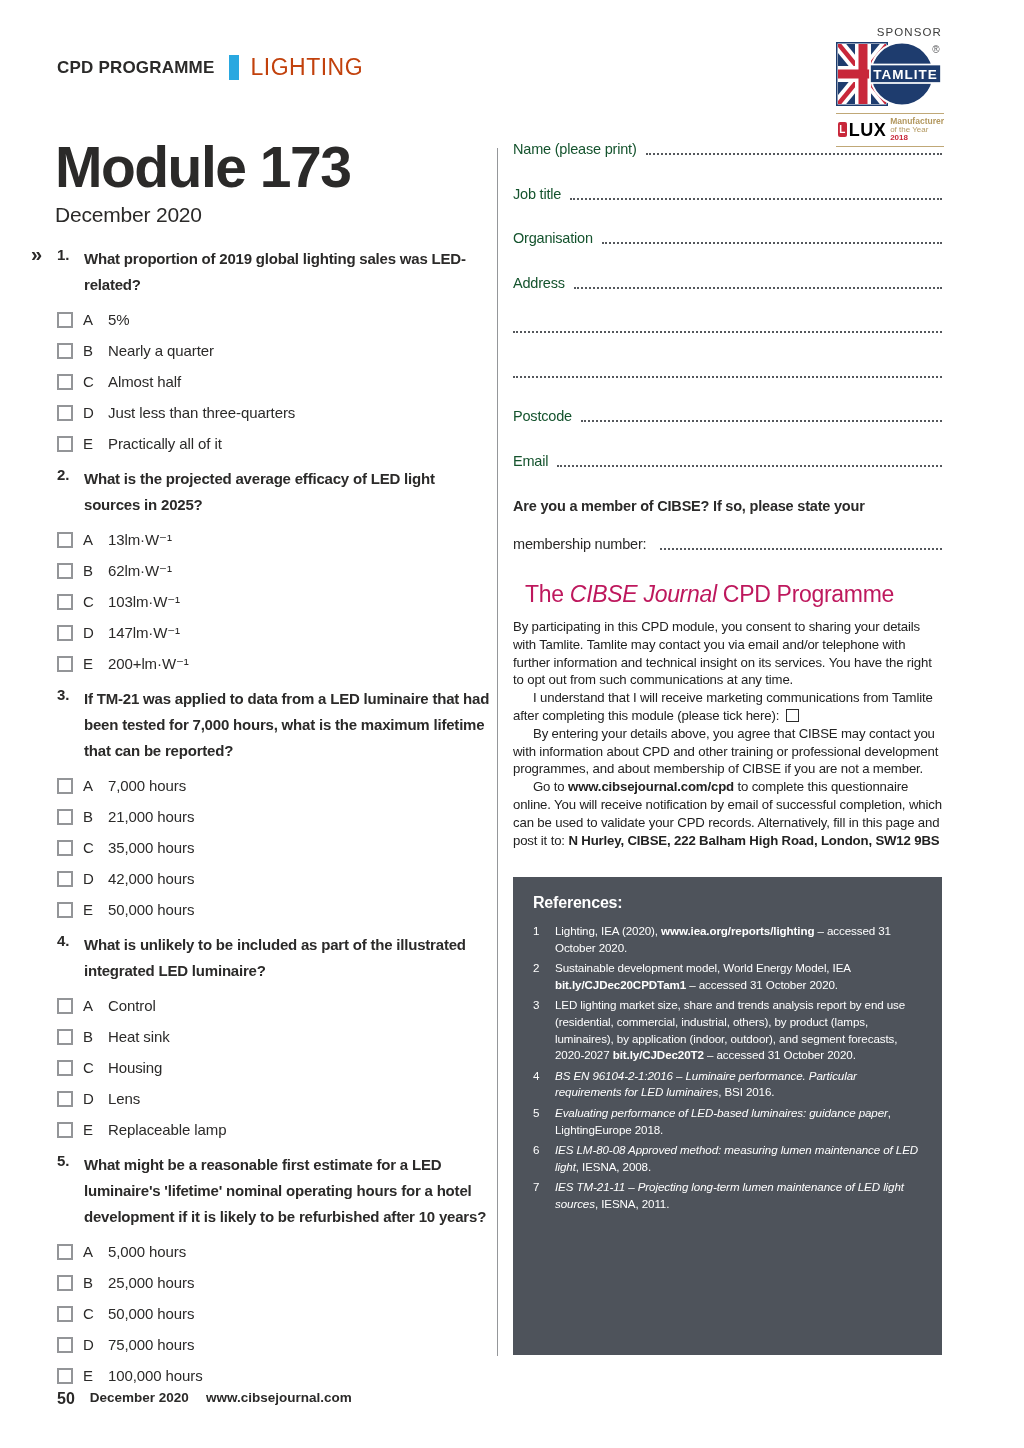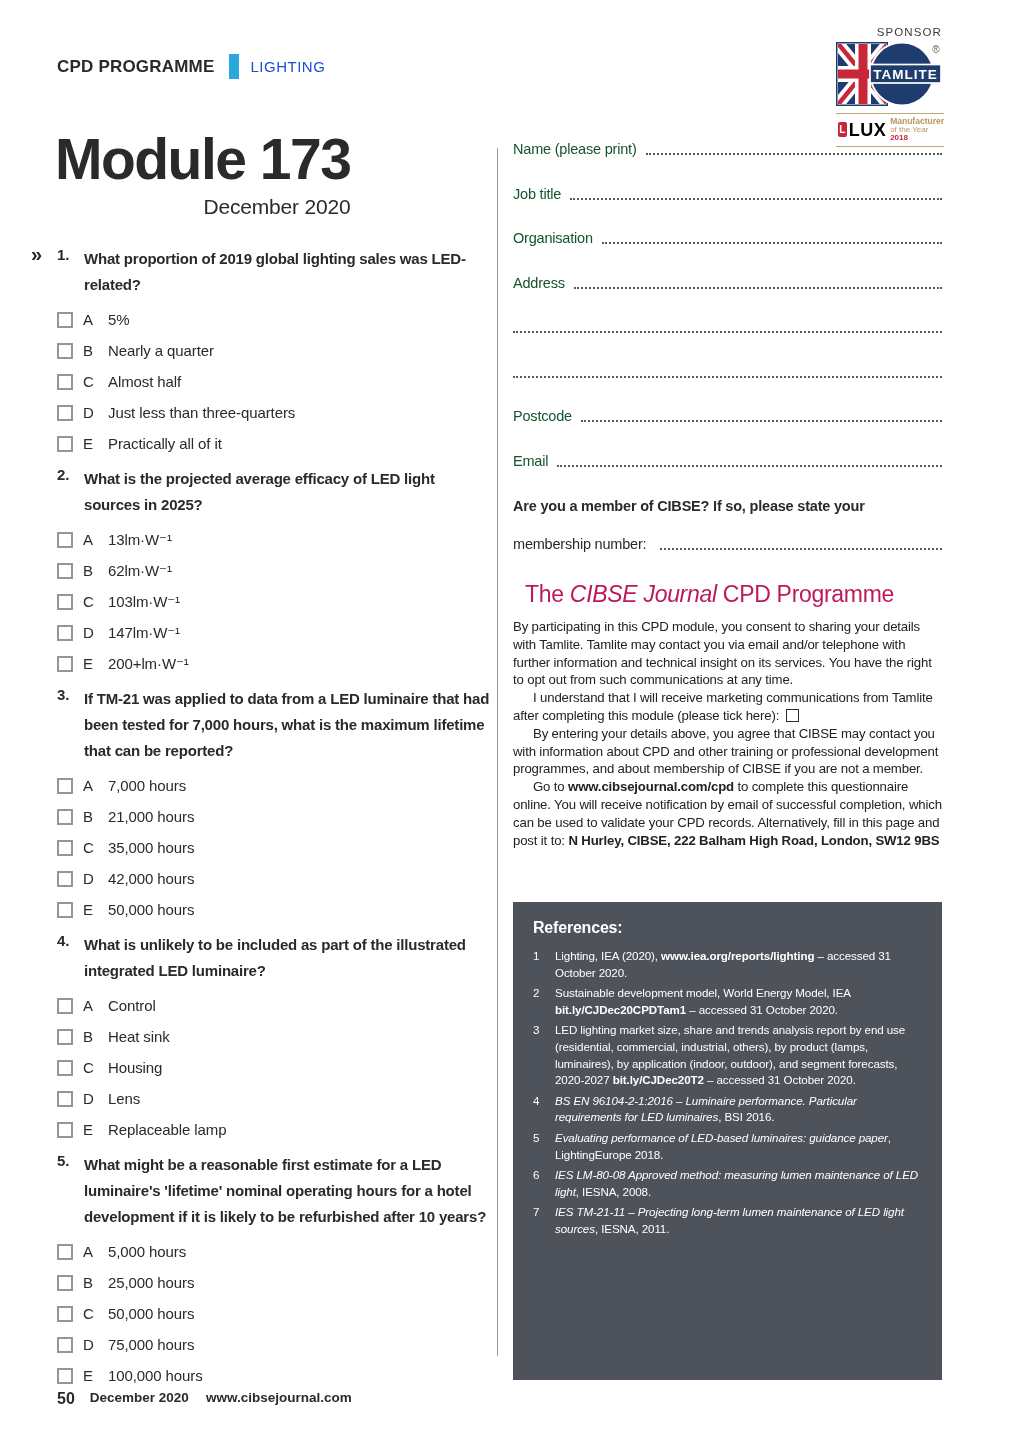--- a/index.html
+++ b/index.html
@@ -4,38 +4,38 @@
 <style>
   * { margin:0; padding:0; box-sizing:border-box; }
   html,body { background:#ffffff; }
   body { font-family:"Liberation Sans","DejaVu Sans",sans-serif; color:#2b2a29; }
   .page { position:relative; width:1024px; height:1448px; background:#ffffff; overflow:hidden; }
 
   
   .kicker-row { position:absolute; left:57px; top:54px; display:flex; align-items:center; }
   .kicker { font-size:17px; font-weight:bold; letter-spacing:.2px; color:#2b2a29; }
   .kicker-bar { width:10px; height:25px; background:#29a8e0; margin:0 12px 0 14px; }
-  .section { font-size:15px; color:#1d4ed8; letter-spacing:.5px; }
+  .section { font-size:23px; color:#c2410c; letter-spacing:.5px; }
 
   
   .sponsor { position:absolute; left:836px; top:26px; width:108px; }
   .sponsor-label { font-size:11.5px; letter-spacing:1.1px; color:#3c3c3b; text-align:right; padding-right:2px; }
   .tamlite-logo { display:block; margin-top:3px; }
   .lux-row { margin-top:4px; border-top:1px solid #c0a877; border-bottom:1px solid #c0a877;
              padding:3px 0 3px 2px; display:flex; align-items:center; }
   .lux-sq { width:15px; height:15px; background:#c8273a; border-radius:2px; color:#fff;
             font-size:10px; font-weight:bold; display:flex; align-items:center; justify-content:center; }
   .lux-word { color:#000000; font-weight:bold; font-size:18px; letter-spacing:.5px; margin:0 4px 0 2px; line-height:1; }
   .lux-text { display:flex; flex-direction:column; line-height:1.05; }
   .lux-l1 { color:#b3985f; font-size:8.5px; font-weight:bold; }
   .lux-l2 { color:#b3985f; font-size:8px; }
   .lux-l2 .red { color:#c8273a; font-weight:bold; }
 
   
-  .module-head { position:absolute; left:55px; top:131px;text-align:right; }
+  .module-head { position:absolute; left:55px; top:139px; }
   .module-title { font-size:57px; font-weight:800; letter-spacing:-1.5px; color:#2b2a29; line-height:1; }
   .module-date { font-size:21px; color:#2b2a29; margin-top:7px; letter-spacing:-.2px; }
 
   
   .divider { position:absolute; left:497px; top:148px; height:1208px; width:0; border-left:1px solid #95979a; }
 
   
   .questions { position:absolute; left:57px; top:246px; width:436px; }
   .question { position:relative; margin-bottom:7px; }
   .q-chevron { position:absolute; left:-26px; top:-3px; font-size:20px; font-weight:bold; color:#2b2a29; }
@@ -64,21 +64,21 @@
   .cpd-heading em { font-style:italic; }
   .cpd-paras { margin-top:10px; font-size:13.2px; line-height:17.8px; color:#222; letter-spacing:-.15px; }
   .cpd-paras p { margin:0; }
   .cpd-paras p.indent { text-indent:20px; }
   .b { font-weight:bold; }
   .i { font-style:italic; }
   .tick-box { display:inline-block; width:13px; height:13px; border:1.5px solid #2b2b2b;
               vertical-align:-2px; margin-left:3px; background:#fff; }
 
   
-  .refs { position:absolute; left:513px; top:902px; width:429px; height:478px; background:#4e535b;
+  .refs { position:absolute; left:513px; top:877px; width:429px; height:478px; background:#4e535b;
           padding:17px 18px 0 20px; color:#fff; }
   .refs-heading { font-size:16px; font-weight:bold; margin-bottom:11px; letter-spacing:-.2px; }
   .ref { display:flex; font-size:11.6px; line-height:16.6px; margin-bottom:4px; letter-spacing:-.1px; }
   .ref-num { width:13px; flex:none; margin-right:9px; }
   .ref-body { flex:1; }
 
   
   .footer { position:absolute; left:57px; top:1390px; display:flex; align-items:flex-start; }
   .footer .pg { font-size:16px; font-weight:bold; margin-right:15px; }
   .footer .date { font-size:13.5px; font-weight:bold; margin-right:17px; }

